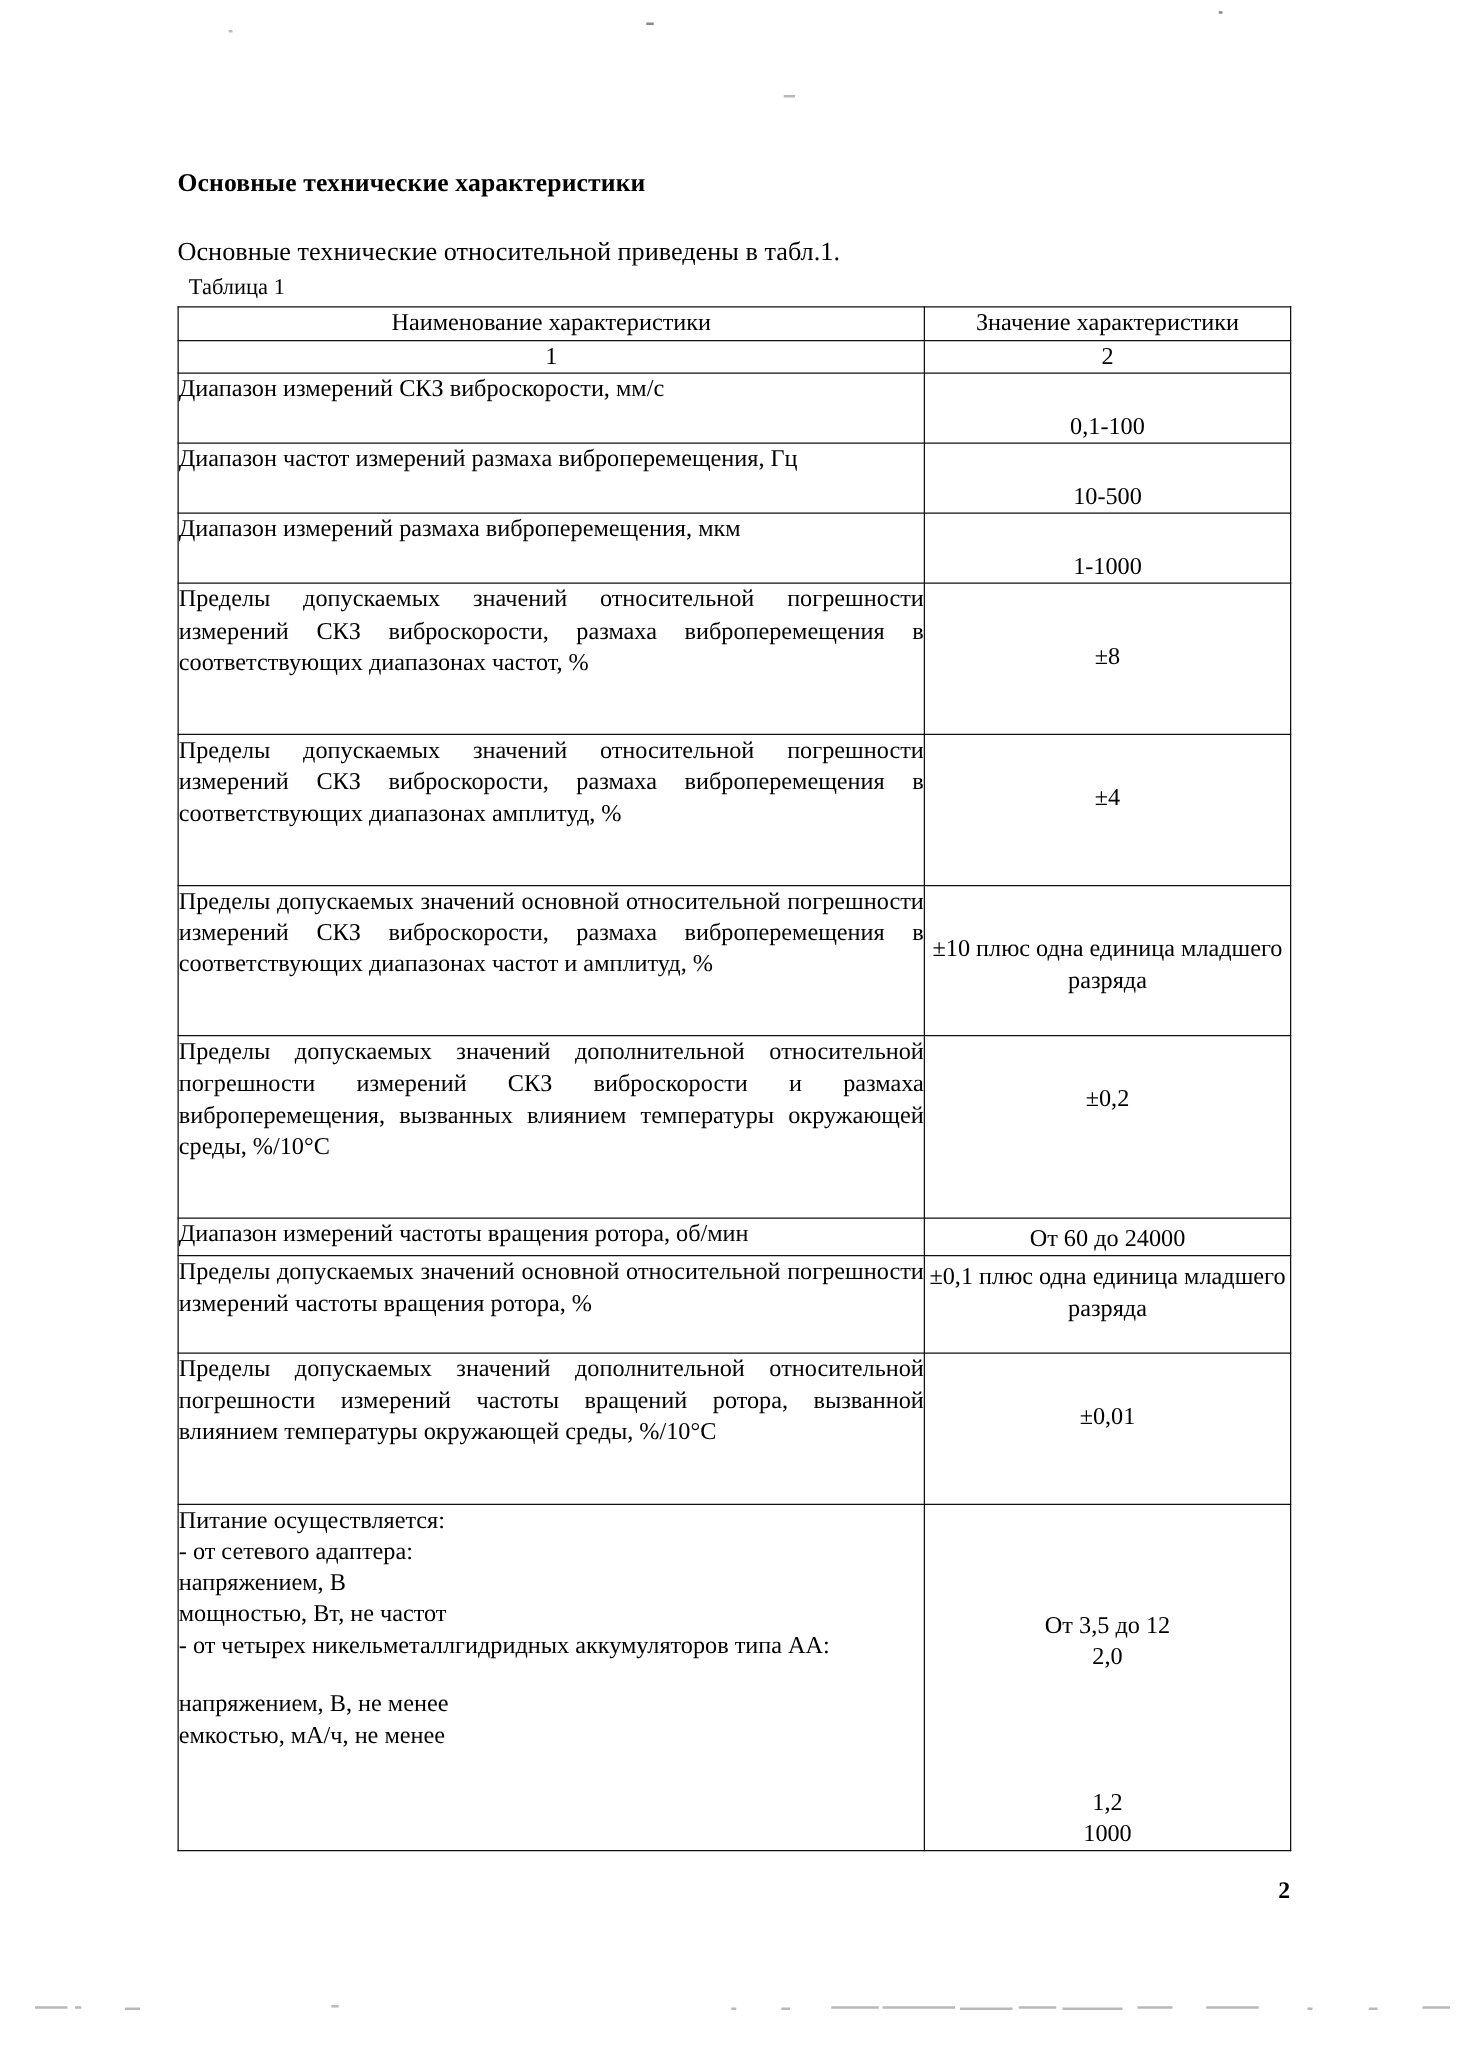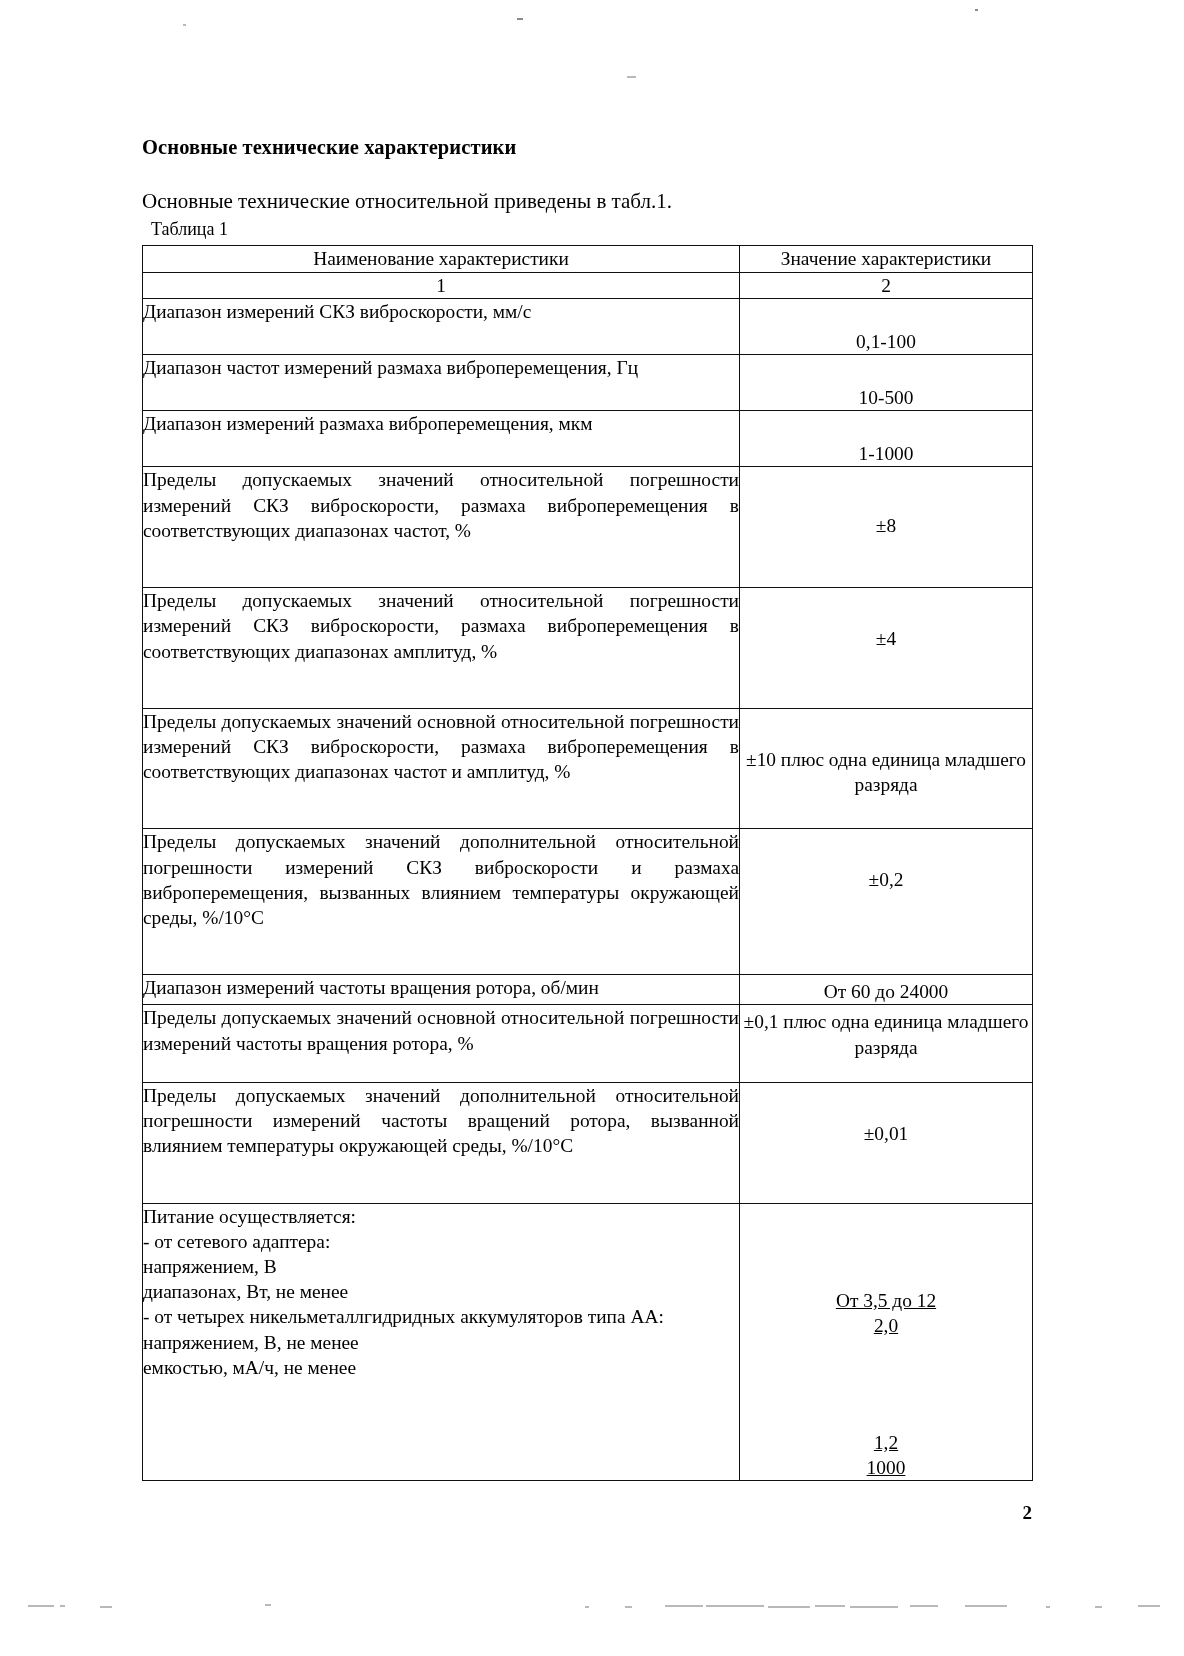--- a/index.html
+++ b/index.html
@@ -81,21 +81,20 @@
   .cell-val.midpad2 {
     padding-top: 38px;
   }
   .cell-val.vtop {
     padding-top: 4px;
     margin-left: 12px;
   }
   .cell-val.power {
     padding-top: 84px;
     line-height: 1.30;
-    text-decoration: underline;
   }
   .spacer-lg { height: 44px; }
   .spacer-md { height: 26px; }
 
   .hdr { text-align: center; padding: 3px 6px 5px 6px; }
 
   .page-number {
     position: absolute;
     left: 0;
     top: 1502px;
@@ -235,23 +234,23 @@
           </td>
           <td class="cell-val midpad2">±0,01</td>
         </tr>
 
         <tr>
           <td class="cell-name center">
             <div id="power-name-lines" style="text-align: justify; text-align-last: left;">
                 <div style="text-align: justify; text-align-last: left;">Питание осуществляется:</div>
                 <div style="text-align: justify; text-align-last: left;"> - от сетевого адаптера:</div>
                 <div style="text-align: justify; text-align-last: left;">напряжением, В</div>
-                <div style="text-align: justify; text-align-last: left;">диапазонах, Вт, не менее</div>
+                <div style="text-align: justify; text-align-last: left;">мощностью, Вт, не частот</div>
                 <div style="text-align: justify; text-align-last: left;"> - от четырех  никельметаллгидридных аккумуляторов типа AA:</div>
-                <div style="text-align: justify; text-align-last: left;">напряжением, В, не менее</div>
+                <div style="text-align: justify; text-align-last: left; margin-top: 21px;">напряжением, В, не менее</div>
                 <div style="text-align: justify; text-align-last: left;">емкостью, мА/ч, не менее</div>
               </div>
             <div class="spacer-md"></div>
           </td>
           <td class="cell-val power">
             <div id="power-value-lines">
                 <div>От 3,5 до 12</div>
                 <div>2,0</div>
                 <div style="margin-top: 92px;">1,2</div>
                 <div>1000</div>

